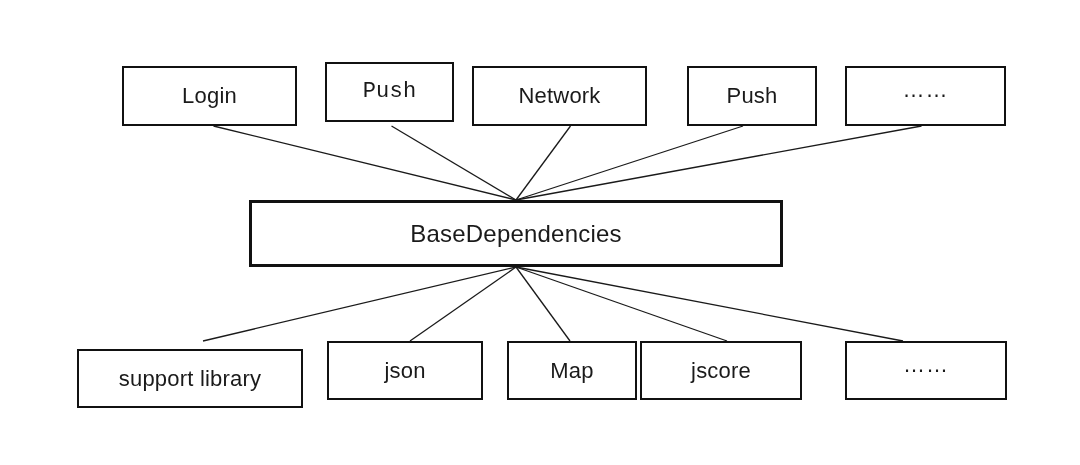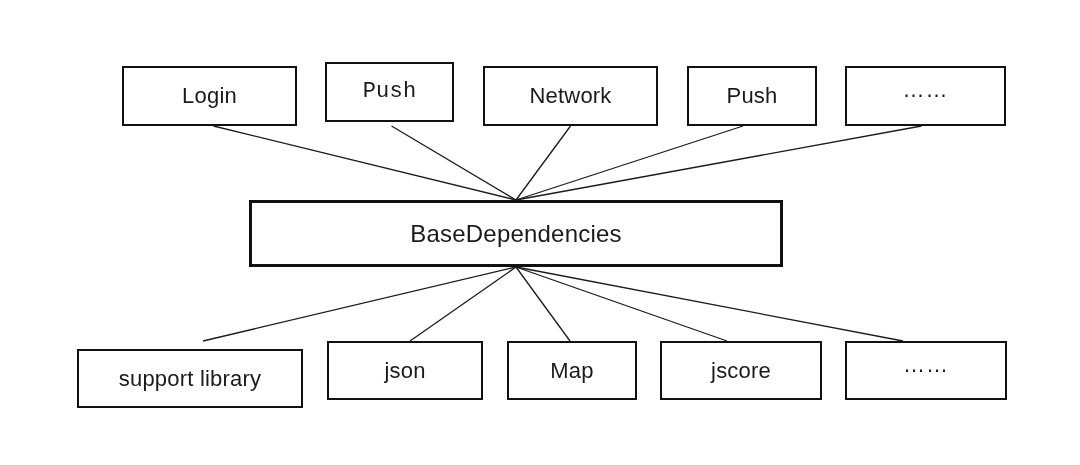--- a/index.html
+++ b/index.html
@@ -68,21 +68,21 @@
       <line x1="516" y1="267" x2="727" y2="341" stroke="#1a1a1a" stroke-width="1.3"></line>
       <line x1="516" y1="267" x2="903" y2="341" stroke="#1a1a1a" stroke-width="1.3"></line>
     </svg>
 
   <div class="box" style="left: 122px; top: 66px; width: 175px; height: 60px;">
     <span class="lbl">Login</span>
   </div>
   <div class="box" style="left: 325px; top: 62px; width: 129px; height: 60px; font-family: Liberation Mono, monospace;">
     <span class="lbl">Push</span>
   </div>
-  <div class="box" style="left: 483px; top: 66px; width: 175px; height: 60px;">
+  <div class="box" style="left: 472px; top: 66px; width: 175px; height: 60px;">
     <span class="lbl">Network</span>
   </div>
   <div class="box" style="left: 687px; top: 66px; width: 130px; height: 60px;">
     <span class="lbl">Push</span>
   </div>
   <div class="box ellipsis" style="left: 845px; top: 66px; width: 161px; height: 60px;">
     <span class="lbl">……</span>
   </div>
 
   <div class="box center" style="left: 249px; top: 200px; width: 534px; height: 67px;">
@@ -91,20 +91,20 @@
 
   <div class="box" style="left: 77px; top: 341px; width: 226px; height: 59px; margin-top: 8px;">
     <span class="lbl">support library</span>
   </div>
   <div class="box" style="left: 327px; top: 341px; width: 156px; height: 59px;">
     <span class="lbl">json</span>
   </div>
   <div class="box" style="left: 507px; top: 341px; width: 130px; height: 59px; align-items: center;">
     <span class="lbl">Map</span>
   </div>
-  <div class="box" style="left: 660px; top: 341px; width: 162px; height: 59px; text-align: center;">
+  <div class="box" style="left: 640px; top: 341px; width: 162px; height: 59px; text-align: center;">
     <span class="lbl">jscore</span>
   </div>
   <div class="box ellipsis" style="left: 845px; top: 341px; width: 162px; height: 59px;">
     <span class="lbl">……</span>
   </div>
 
 </div>
 
 </body></html>

